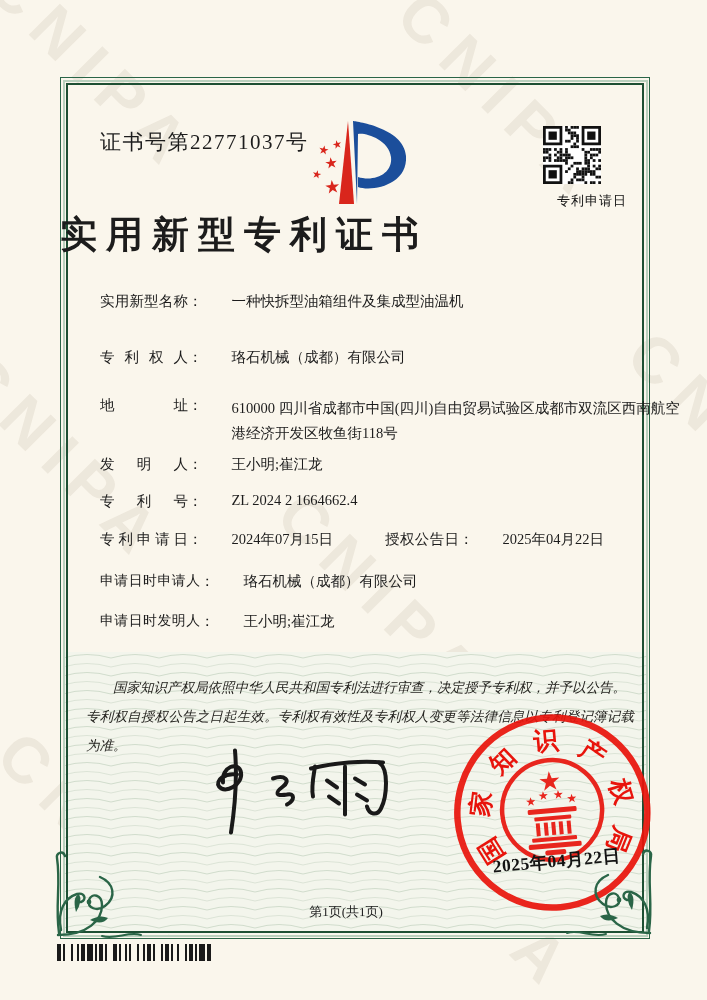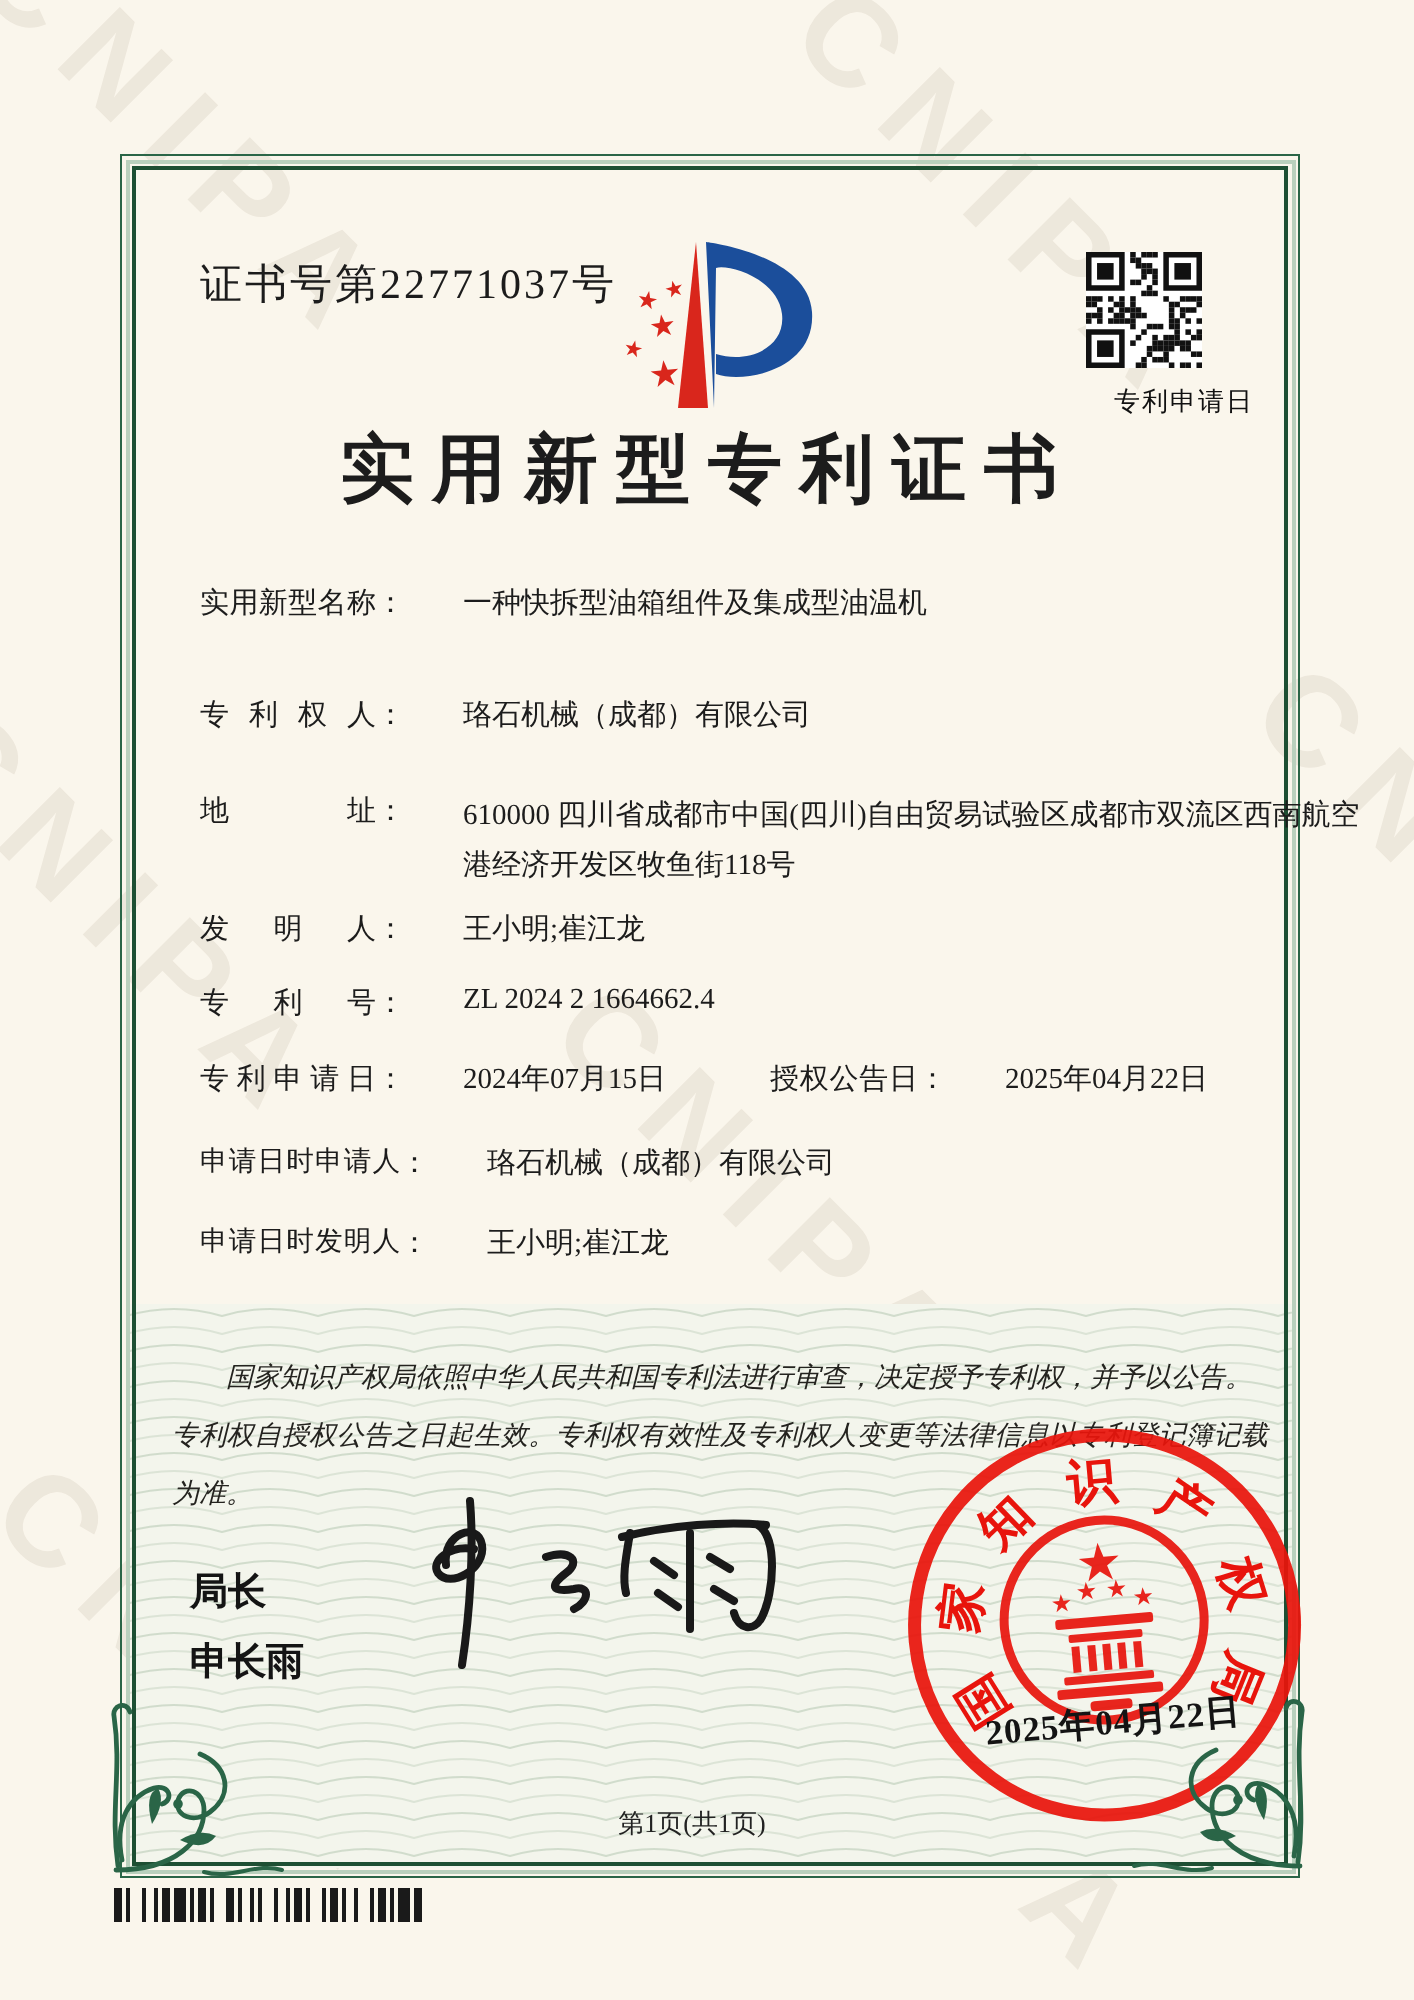--- a/index.html
+++ b/index.html
@@ -11,35 +11,35 @@
   
   .frame{position:absolute;left:60px;top:77px;width:588px;height:860px;
          border:1.5px solid #2a6547;}
   .frame::before{content:'';position:absolute;inset:1.5px;border:2.5px solid #b9d0bd;}
   .frame::after{content:'';position:absolute;inset:5px;border:2px solid #1d4f33;}
   .cert-no{position:absolute;left:100px;top:128px;font-size:21px;letter-spacing:1.5px;}
   .logo{position:absolute;left:292px;top:108px;}
   .qr{position:absolute;left:543px;top:126px;}
   .qr-caption{position:absolute;left:527px;top:192px;width:130px;text-align:center;
               font-size:13px;letter-spacing:1px;color:#111;}
-  .title{position:absolute;left:60px;top:210px;width:588px;text-align:center;
+  .title{position:absolute;left:60px;top:210px;width:588px;
          font-size:37px;font-weight:bold;letter-spacing:9px;}
   .fields{position:absolute;left:100px;top:0;width:540px;font-size:14.5px;}
   .frow{position:absolute;white-space:nowrap;}
   .flabel{display:inline-block;width:88px;text-align:justify;text-align-last:justify;
           vertical-align:top;}
   .flabel.wide{width:100px;font-size:13.8px;}
   .fcolon{display:inline-block;vertical-align:top;margin-right:8px;}
   .fvalue{display:inline-block;vertical-align:top;margin-left:21px;}
   .fvalue.wrap{white-space:normal;width:452px;line-height:1.75;}
   .rcol{position:absolute;left:285px;top:0;white-space:nowrap;}
   .rcol .flabel{width:74px;}
   .waves{position:absolute;left:63px;top:652px;width:583px;height:282px;overflow:hidden;}
   .statement{position:absolute;left:86px;top:674px;width:548px;font-size:13.5px;
-             line-height:2.15;font-style:italic;color:#24231f;text-align:justify;}
+             line-height:2.15;font-style:italic;color:#24231f;text-align:justify;font-family:Liberation Mono, monospace;}
   .statement .ind{text-indent:2em;display:block;}
   .signoff{position:absolute;left:95px;top:779px;font-family:"Liberation Sans","DejaVu Sans",sans-serif;
            font-size:19px;font-weight:bold;color:#141414;line-height:1.85;}
   .signature{position:absolute;left:195px;top:742px;}
   .seal{position:absolute;left:450px;top:710px;transform:rotate(-5deg);}
   .footer{position:absolute;left:52px;top:903px;width:588px;text-align:center;
           font-size:13px;color:#222;}
   .barcode{position:absolute;left:57px;top:944px;}
   .flourish{position:absolute;}
   svg text{user-select:none;}
@@ -276,24 +276,20 @@
     <div class="frow" style="top:612px">
       <span class="flabel wide">申请日时发明人</span><span class="fcolon">：</span><span class="fvalue">王小明;崔江龙</span>
     </div>
   </div>
 
   <div class="statement">
     <span class="ind">国家知识产权局依照中华人民共和国专利法进行审查，决定授予专利权，并予以公告。</span>
     <span>专利权自授权公告之日起生效。专利权有效性及专利权人变更等法律信息以专利登记簿记载为准。</span>
   </div>
 
-  <div class="signoff">
-    <div>局长</div>
-    <div>申长雨</div>
-  </div>
 
   <div class="signature">
     <svg width="210" height="100" viewBox="0 0 210 95" fill="none" stroke="#191919" stroke-width="4" stroke-linecap="round" stroke-linejoin="round">
       <path d="M28,38 C26,22 44,16 46,28 C48,40 30,50 24,42 C20,36 30,28 42,30"></path>
       <path d="M40,6 C42,30 40,62 36,88"></path>
       <path d="M78,34 C90,30 96,36 88,42 C80,48 80,52 92,50 C100,48 100,56 92,60"></path>
       <path d="M120,22 C118,34 116,44 118,52"></path>
       <path d="M116,24 C140,18 168,16 188,18"></path>
       <path d="M184,18 C194,24 192,52 186,64 C182,72 174,70 172,62"></path>
       <path d="M150,22 L150,70"></path>

